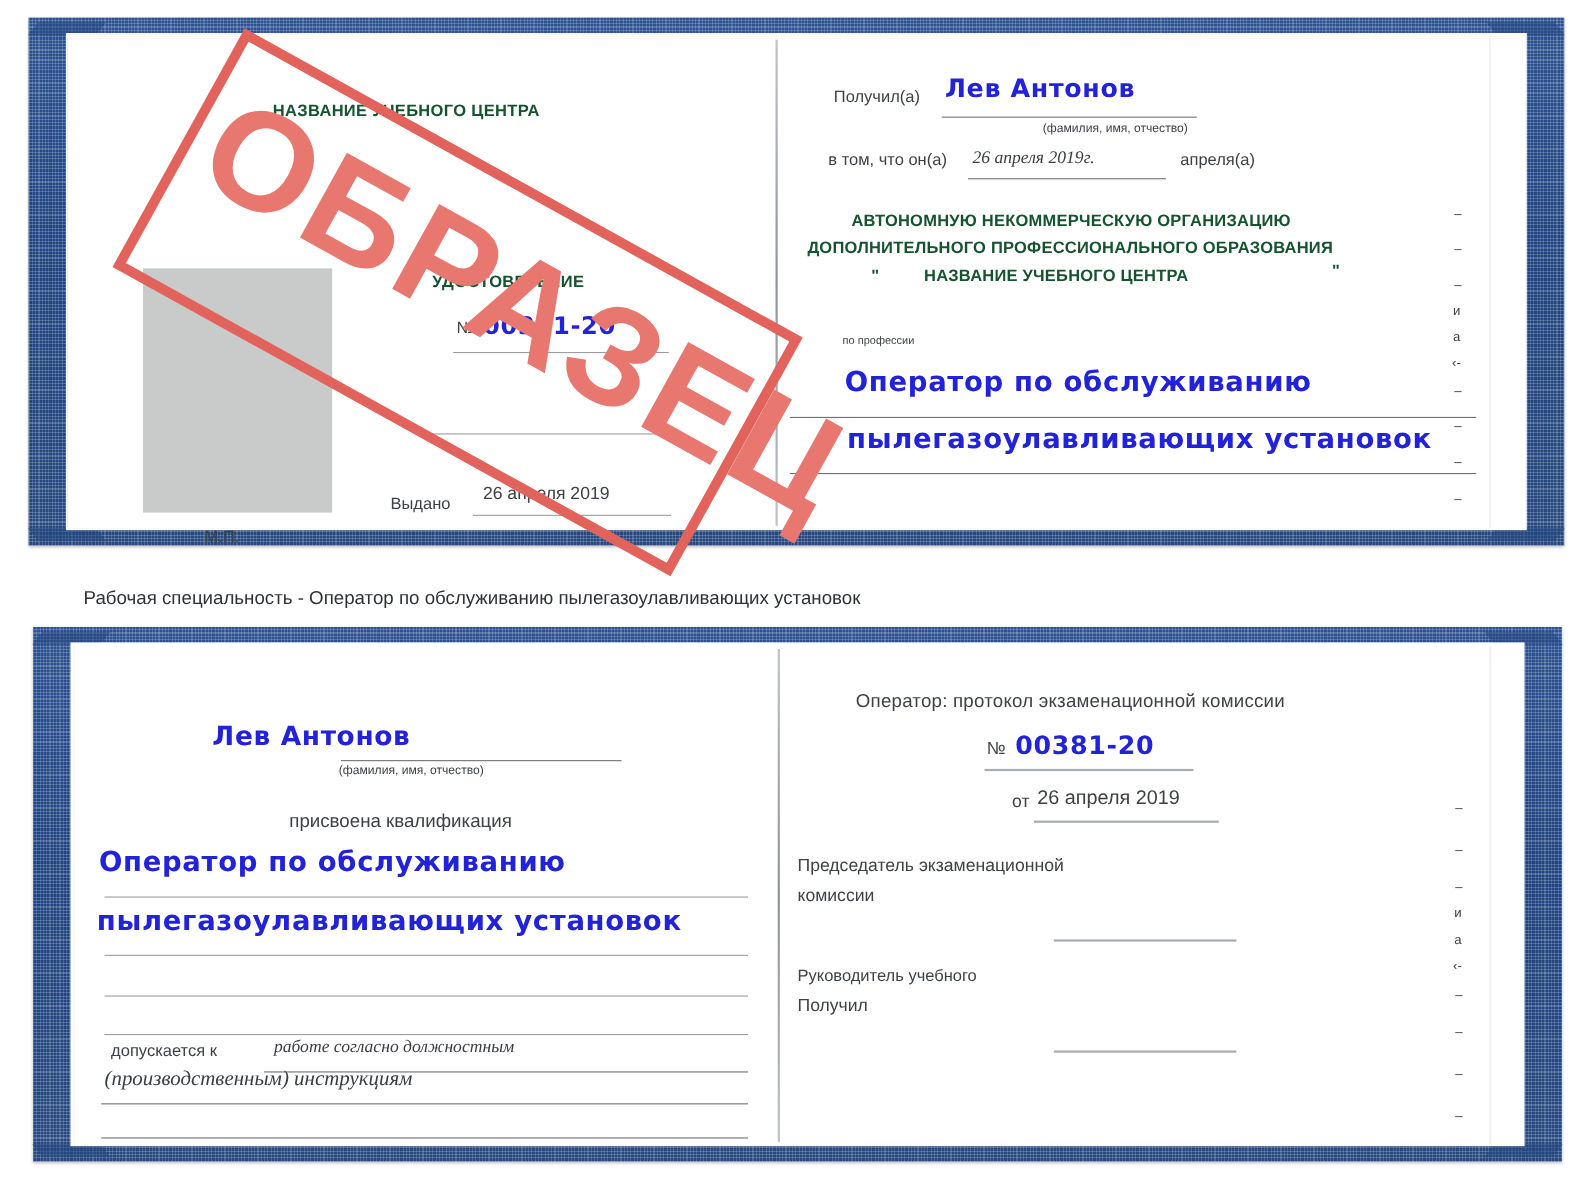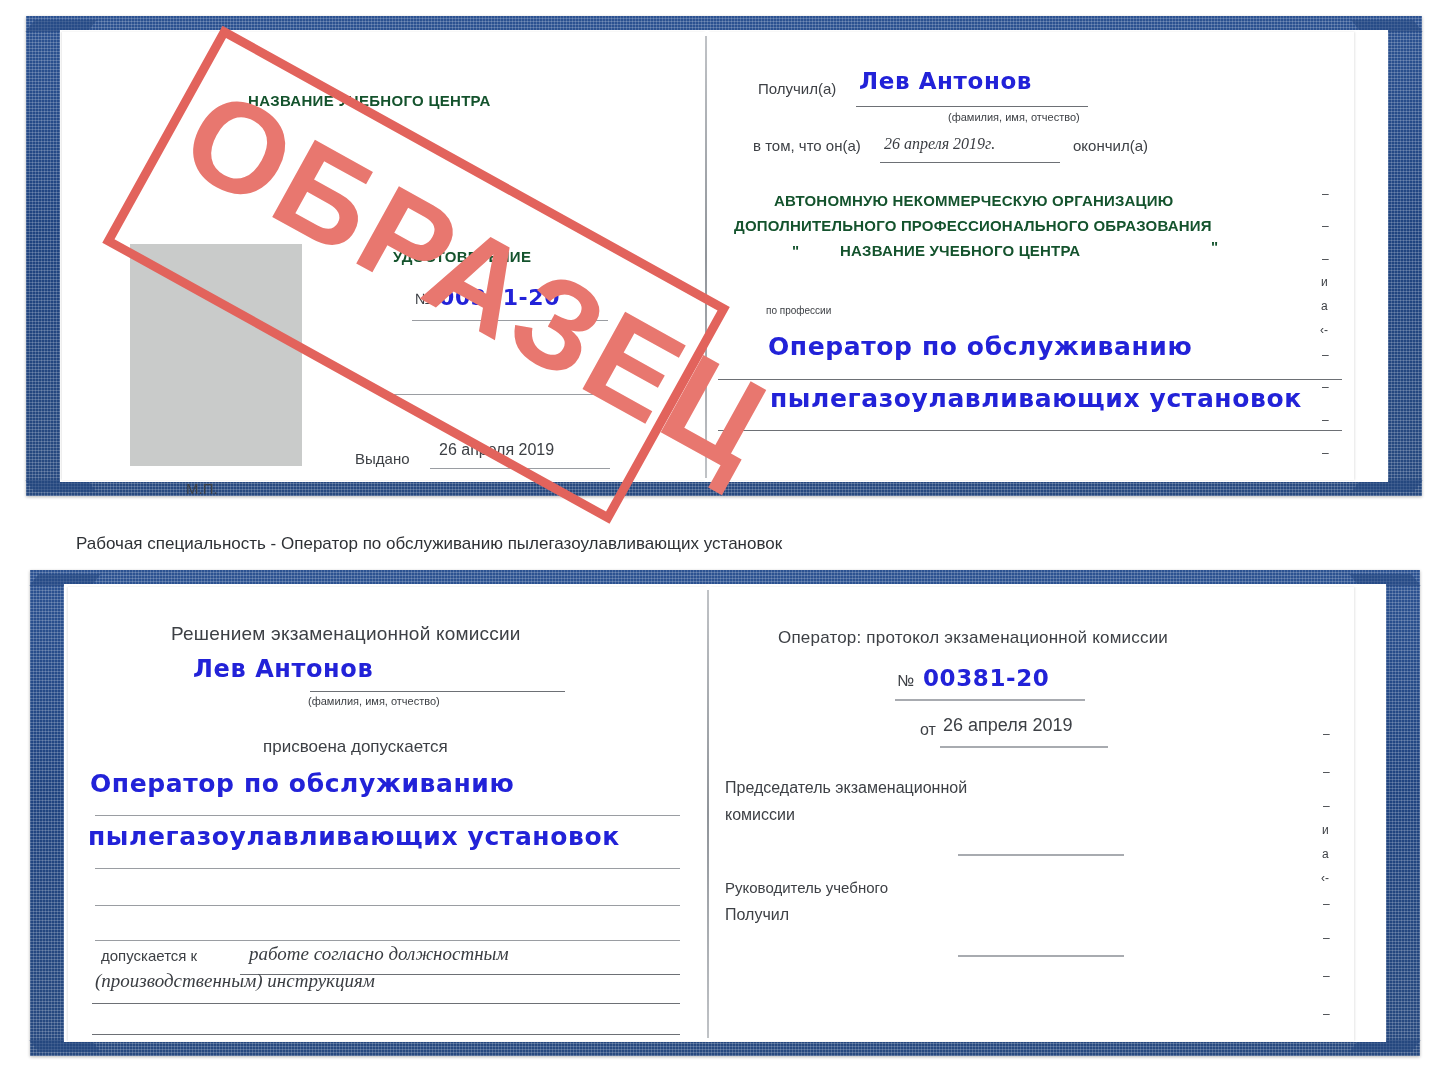--- a/index.html
+++ b/index.html
@@ -140,21 +140,21 @@
   <div class="page right" style="left:682px;top:16px;width:646px;height:448px;">
 
     <div class="t" style="left:50px;top:48px;font-size:15px;text-align:center;">Получил(а)</div>
     <div class="hw" style="left:151px;top:36px;font-size:23px;">Лев Антонов</div>
     <div class="rule dark" style="left:148px;top:74px;width:232px;"></div>
     <div class="t sm" style="left:240px;top:79px;">(фамилия, имя, отчество)</div>
 
     <div class="t" style="left:45px;top:105px;font-size:15px;">в том, что он(а)</div>
     <div class="ital" style="left:176px;top:103px;font-size:16px;font-family:Liberation Serif, serif;">26 апреля 2019г.</div>
     <div class="rule dark" style="left:172px;top:130px;width:180px;"></div>
-    <div class="t" style="left:365px;top:105px;font-size:15px;">окончил(а)</div>
+    <div class="t" style="left:365px;top:105px;font-size:15px;">апреля(а)</div>
 
     <div class="t b" style="left:26px;top:185px;font-size:15px;letter-spacing:.2px;">ДОПОЛНИТЕЛЬНОГО ПРОФЕССИОНАЛЬНОГО ОБРАЗОВАНИЯ</div>
     <div class="t b" style="left:66px;top:160px;font-size:15px;letter-spacing:.2px;">АВТОНОМНУЮ НЕКОММЕРЧЕСКУЮ ОРГАНИЗАЦИЮ</div>
     <div class="t b" style="left:84px;top:210px;font-size:15px;">"</div>
     <div class="t b" style="left:132px;top:210px;font-size:15px;letter-spacing:.2px;">НАЗВАНИЕ УЧЕБНОГО ЦЕНТРА</div>
     <div class="t b" style="left:503px;top:206px;font-size:15px;">"</div>
 
     <div class="t" style="left:58px;top:273px;font-size:10px;">по профессии</div>
 
     <div class="hw" style="left:60px;top:300px;font-size:25px;">Оператор по обслуживанию</div>
@@ -191,39 +191,38 @@
 
   <div class="flap" style="left:4px;top:4px;width:62px;height:12px;transform:skewX(-38deg);"></div>
   <div class="flap" style="right:4px;top:4px;width:62px;height:12px;transform:skewX(38deg);"></div>
   <div class="flap" style="left:4px;bottom:4px;width:62px;height:12px;transform:skewX(38deg);"></div>
   <div class="flap" style="right:4px;bottom:4px;width:62px;height:12px;transform:skewX(-38deg);"></div>
 
   <div class="cover-in" style="left:34px;top:14px;width:1322px;height:458px;"></div>
 
   <div class="page left" style="left:38px;top:17px;width:640px;height:454px;">
 
-    <div class="t" style="left:103px;top:36px;font-size:19px;letter-spacing:.2px;">Решением экзаменационной комиссии</div>
 
     <div class="hw" style="left:125px;top:68px;font-size:24px;">Лев Антонов</div>
     <div class="rule dark" style="left:242px;top:104px;width:255px;"></div>
     <div class="t sm" style="left:240px;top:108px;">(фамилия, имя, отчество)</div>
 
-    <div class="t" style="left:195px;top:150px;font-size:17px;">присвоена допускается</div>
+    <div class="t" style="left:195px;top:150px;font-size:17px;">присвоена квалификация</div>
 
     <div class="hw" style="left:22px;top:182px;font-size:25px;">Оператор по обслуживанию</div>
     <div class="rule" style="left:27px;top:228px;width:585px;"></div>
 
     <div class="hw" style="left:20px;top:235px;font-size:25px;">пылегазоулавливающих установок</div>
     <div class="rule" style="left:27px;top:281px;width:585px;"></div>
 
     <div class="rule" style="left:27px;top:318px;width:585px;"></div>
     <div class="rule" style="left:27px;top:353px;width:585px;"></div>
 
     <div class="t" style="left:33px;top:360px;font-size:15px;">допускается к</div>
-    <div class="ital" style="left:181px;top:356px;font-size:19px;">работе согласно должностным</div>
+    <div class="ital" style="left:181px;top:356px;font-size:16px;">работе согласно должностным</div>
     <div class="rule dark" style="left:172px;top:387px;width:440px;"></div>
 
     <div class="ital" style="left:27px;top:383px;font-size:19px;">(производственным) инструкциям</div>
     <div class="rule dark" style="left:24px;top:416px;width:588px;"></div>
 
     <div class="rule dark" style="left:24px;top:447px;width:588px;"></div>
   </div>
 
   <div class="spine" style="left:677px;top:20px;height:448px;"></div>
 

